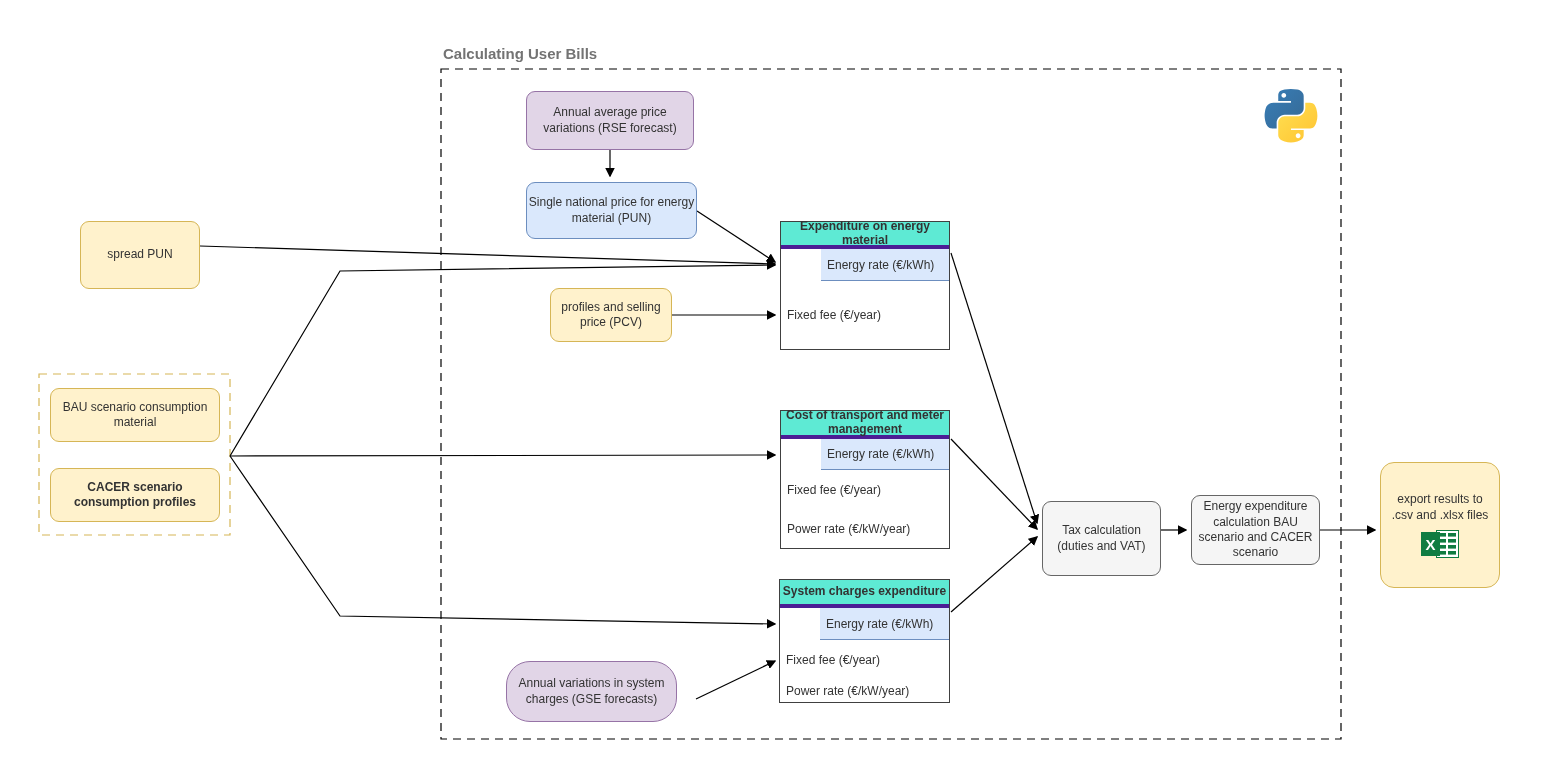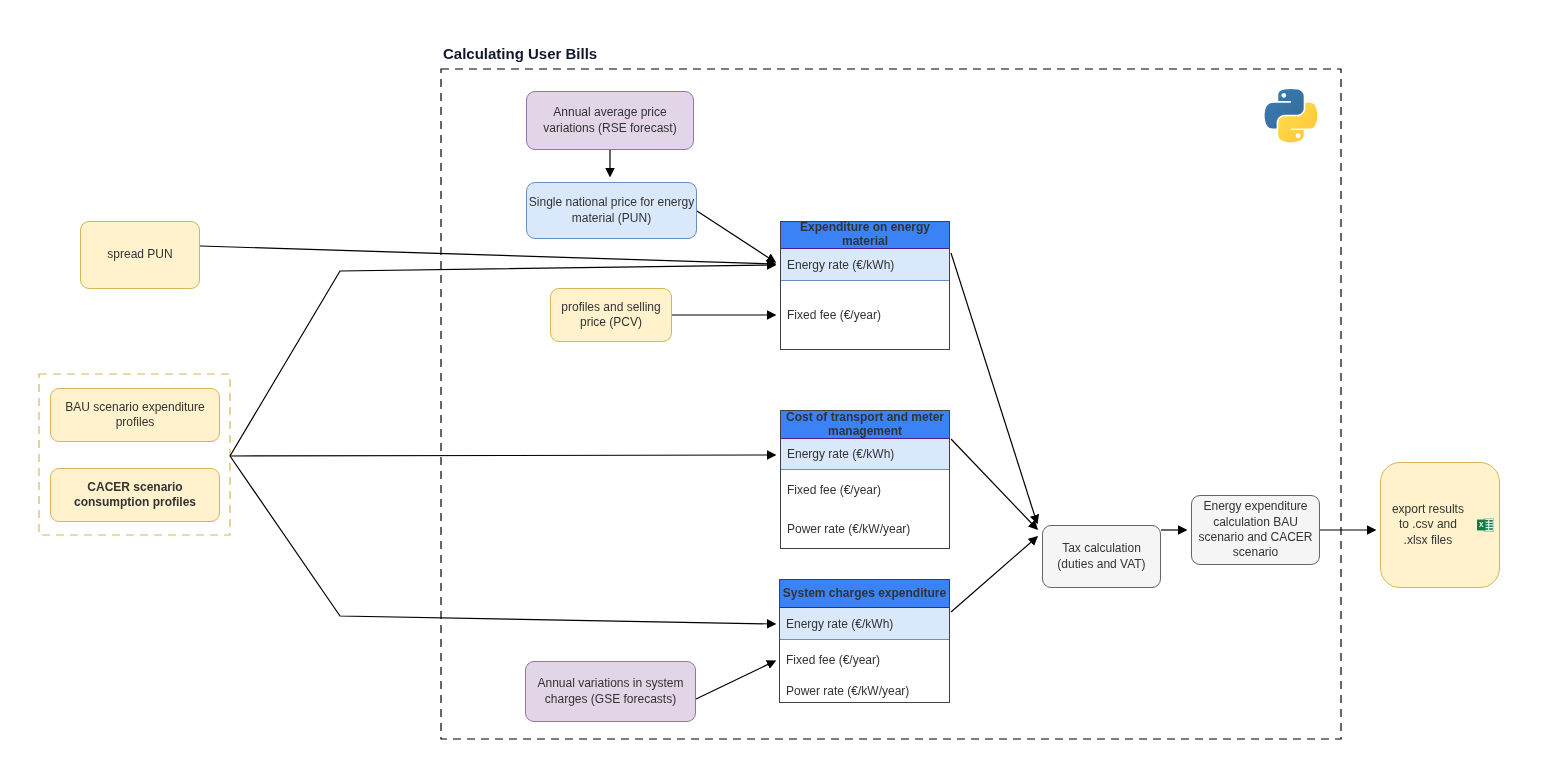--- a/index.html
+++ b/index.html
@@ -2,46 +2,46 @@
 <html><head>
 <meta charset="utf-8">
 <style>
   html,body{margin:0;padding:0;background:#fff;}
   .canvas{
     position:relative;width:1541px;height:781px;background:#ffffff;overflow:hidden;
     font-family:"Liberation Sans", sans-serif;color:#333;
   }
   .edges{position:absolute;left:0;top:0;width:1541px;height:781px;}
   .title{
-    position:absolute;left:443px;top:45px;font-size:15px;font-weight:bold;color:#0f172a;
+    position:absolute;left:443px;top:45px;font-size:15px;font-weight:bold;color:#737373;
   }
   .node{
     position:absolute;display:flex;align-items:center;justify-content:center;
     text-align:center;font-size:12px;line-height:1.28;color:#333;
     border:1px solid;border-radius:9px;box-sizing:border-box;padding:8px 5px;
   }
   .purple{background:#E1D5E7;border-color:#9673A6;}
   .blue{background:#DAE8FC;border-color:#6C8EBF;}
   .yellow{background:#FFF2CC;border-color:#D6B656;}
   .gray{background:#F5F5F5;border-color:#666666;}
-  .export-node{flex-direction:row;gap:7px;border-radius:20px;}
+  .export-node{flex-direction:column;gap:7px;border-radius:14px;}
   .pylogo{position:absolute;left:1258px;top:88px;width:66px;height:66px;}
   .table{
     position:absolute;box-sizing:border-box;background:#fff;border:1px solid #404040;
     font-size:12px;color:#333;display:flex;flex-direction:column;
   }
   .thead{
     display:flex;align-items:center;justify-content:center;text-align:center;
-    font-weight:bold;background:#3b82f6;border-bottom:1px solid #4c1d95;
+    font-weight:bold;background:#5eead4;border-bottom:4px solid #4c1d95;
     box-sizing:border-box;line-height:1.15;padding:1px 2px;
   }
   .trow{
     display:flex;align-items:center;box-sizing:border-box;padding-left:6px;
   }
-  .blue-row{background:#DAE8FC;border-bottom:1px solid #6C8EBF;}
+  .blue-row{background:#DAE8FC;border-bottom:1px solid #6C8EBF;margin-left:40px;}
   .flex1{flex:1;}
 </style>
 </head>
 <body>
 
 <div class="canvas">
 
   <svg class="edges">
     <defs>
       <marker id="ah" viewBox="0 0 10 10" refX="8.5" refY="5" markerWidth="8" markerHeight="8" orient="auto-start-reverse">
@@ -91,36 +91,36 @@
 
   <div class="node blue" style="left:526px;top:182px;width:171px;height:57px;padding:18px 1px;">
     <span>Single national price for energy material (PUN)</span>
   </div>
 
   <div class="node yellow" style="left:80px;top:221px;width:120px;height:68px;">
     <span>spread PUN</span>
   </div>
 
   <div class="node yellow" style="left:50px;top:388px;width:170px;height:54px;">
-    <span>BAU scenario expenditure profiles</span>
+    <span>BAU scenario consumption material</span>
   </div>
 
   <div class="node yellow" style="left:50px;top:468px;width:170px;height:54px;padding:2px 1px;font-weight:bold;">
     <span>CACER scenario consumption profiles</span>
   </div>
 
   <div class="node yellow" style="left:550px;top:288px;width:122px;height:54px;">
     <span>profiles and selling price (PCV)</span>
   </div>
 
-  <div class="node purple" style="left:525px;top:661px;width:171px;height:61px;">
+  <div class="node purple" style="left:506px;top:661px;width:171px;height:61px;border-radius:24px;">
     <span>Annual variations in system charges (GSE forecasts)</span>
   </div>
 
-  <div class="node gray" style="left:1042px;top:501px;width:119px;height:63px;margin-top:24px;">
+  <div class="node gray" style="left:1042px;top:501px;width:119px;height:75px;">
     <span>Tax calculation (duties and VAT)</span>
   </div>
 
   <div class="node gray" style="left:1191px;top:495px;width:129px;height:70px;justify-content:flex-end;">
     <span>Energy expenditure calculation BAU scenario and CACER scenario</span>
   </div>
 
   <div class="node yellow export-node" style="left:1380px;top:462px;width:120px;height:126px;">
     <span>export results to .csv and .xlsx files</span>
     <svg width="38" height="28" viewBox="0 0 38 28">

